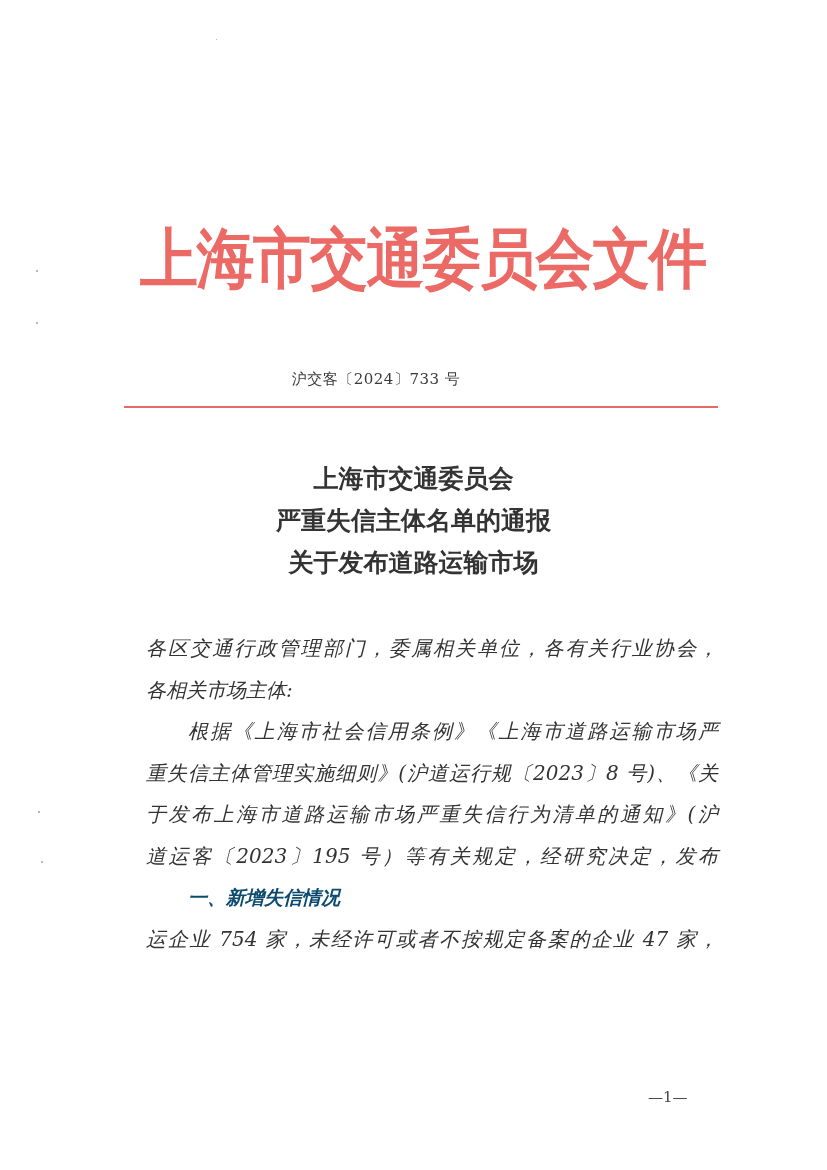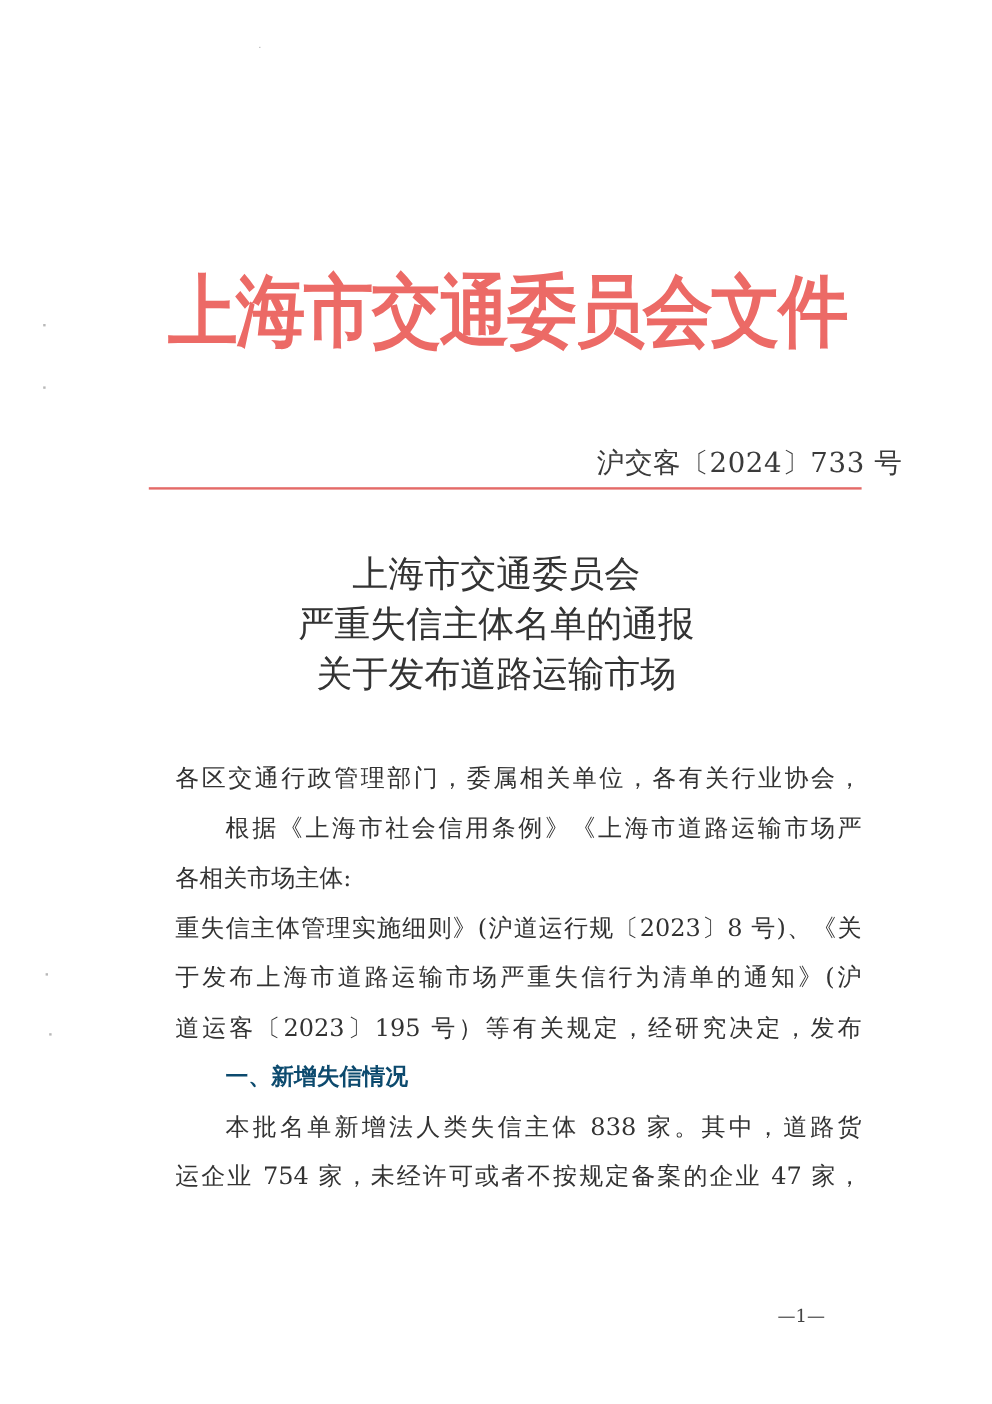--- a/index.html
+++ b/index.html
@@ -40,58 +40,59 @@
       display: inline-block;
       width: 56px;
       text-align: center;
       transform: scaleY(1.12);
     }
     .doc-number {
       position: absolute;
       top: 370px;
       left: 0;
       width: 752px;
-      text-align: right;
-      font-size: 23px;
+      text-align: center;
+      font-size: 15px;
       color: #3a3a3a;
       font-family: "DejaVu Serif", "Liberation Serif", serif;
       letter-spacing: 0.5px;
     }
     .red-rule {
       position: absolute;
       left: 124px;
       top: 406px;
       width: 594px;
       height: 2px;
       background: #e46a68;
     }
     .title-block {
       position: absolute;
       top: 458px;
       left: 0;
       width: 827px;
       text-align: center;
       font-family: "DejaVu Sans", "Liberation Sans", sans-serif;
-      font-weight: normal;
-      font-size: 30px;
+      font-weight: bold;
+      font-size: 25px;
       color: #333333;
       line-height: 42px;
     }
     .title-line {
       display: block;
     }
     .body-text {
       position: absolute;
       left: 146px;
       top: 628px;
       width: 572px;
       font-size: 20px;
       line-height: 41.5px;
       color: #333333;
       font-family: "DejaVu Serif", "Liberation Serif", serif;
+      font-style: italic;
     }
     .line {
       display: block;
       white-space: nowrap;
       text-align: justify;
       text-align-last: justify;
       height: 41.5px;
     }
     .line.no-justify {
       text-align-last: left;
@@ -153,25 +154,24 @@
   <div class="red-rule"></div>
 
   <div class="title-block">
     <span class="title-line">上海市交通委员会</span>
     <span class="title-line">严重失信主体名单的通报</span>
     <span class="title-line">关于发布道路运输市场</span>
   </div>
 
   <div class="body-text">
     <span class="line">各区交通行政管理部门，委属相关单位，各有关行业协会，</span>
+    <span class="line no-justify">各相关市场主体:</span>
     <span class="line indent">根据《上海市社会信用条例》《上海市道路运输市场严</span>
-    <span class="line no-justify">各相关市场主体:</span>
     <span class="line">重失信主体管理实施细则》(沪道运行规〔2023〕8 号)、《关</span>
     <span class="line">于发布上海市道路运输市场严重失信行为清单的通知》(沪</span>
     <span class="line">道运客〔2023〕195 号）等有关规定，经研究决定，发布</span>
     <span class="section-heading">一、新增失信情况</span>
-    <span class="line indent">本批名单新增法人类失信主体 838 家。其中，道路货</span>
     <span class="line">运企业 754 家，未经许可或者不按规定备案的企业 47 家，</span>
   </div>
 
   <div class="page-number">—1—</div>
 
 </div>
 
 </body></html>

